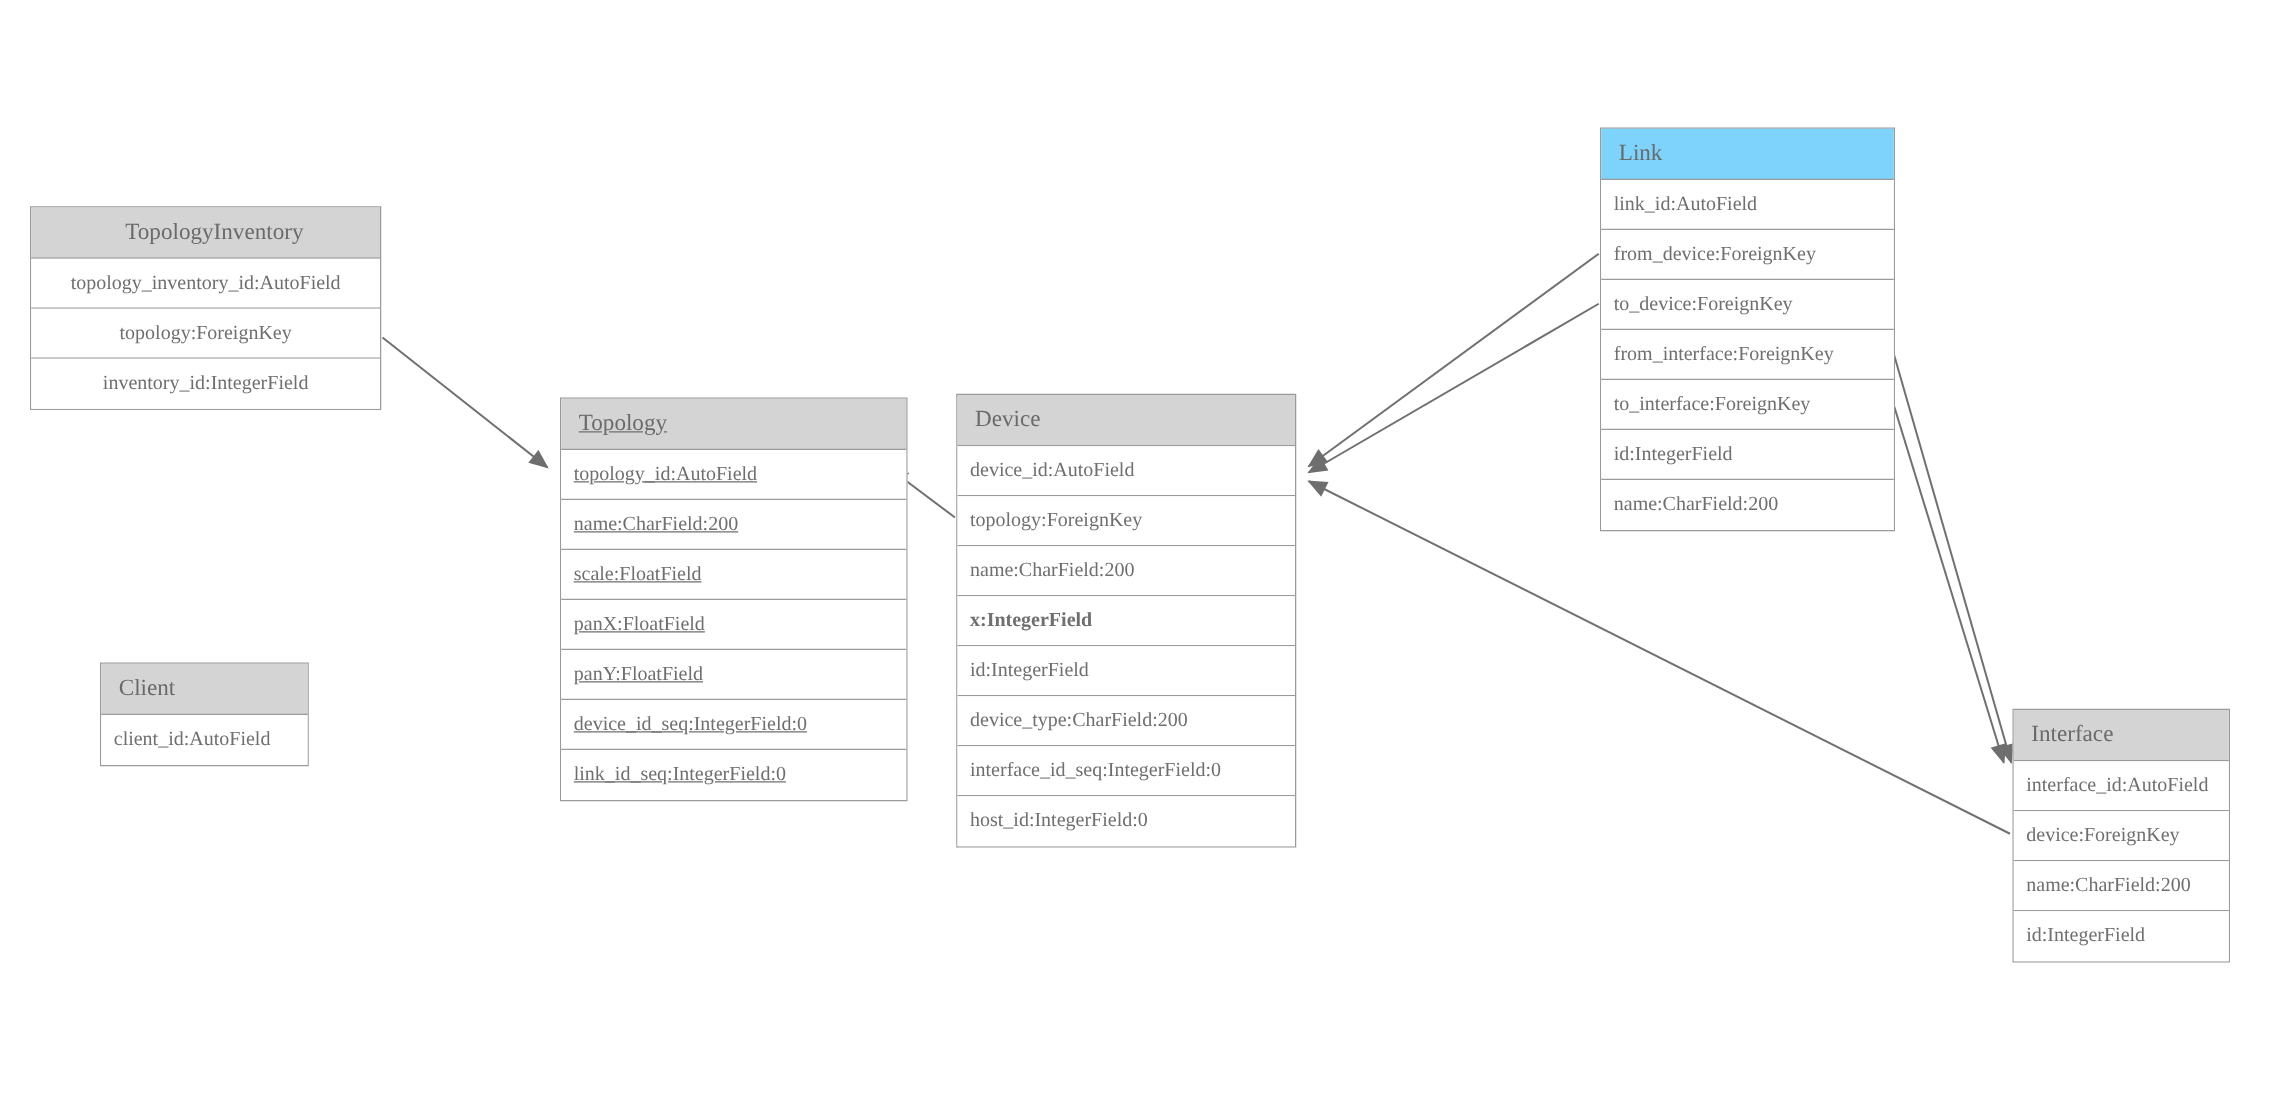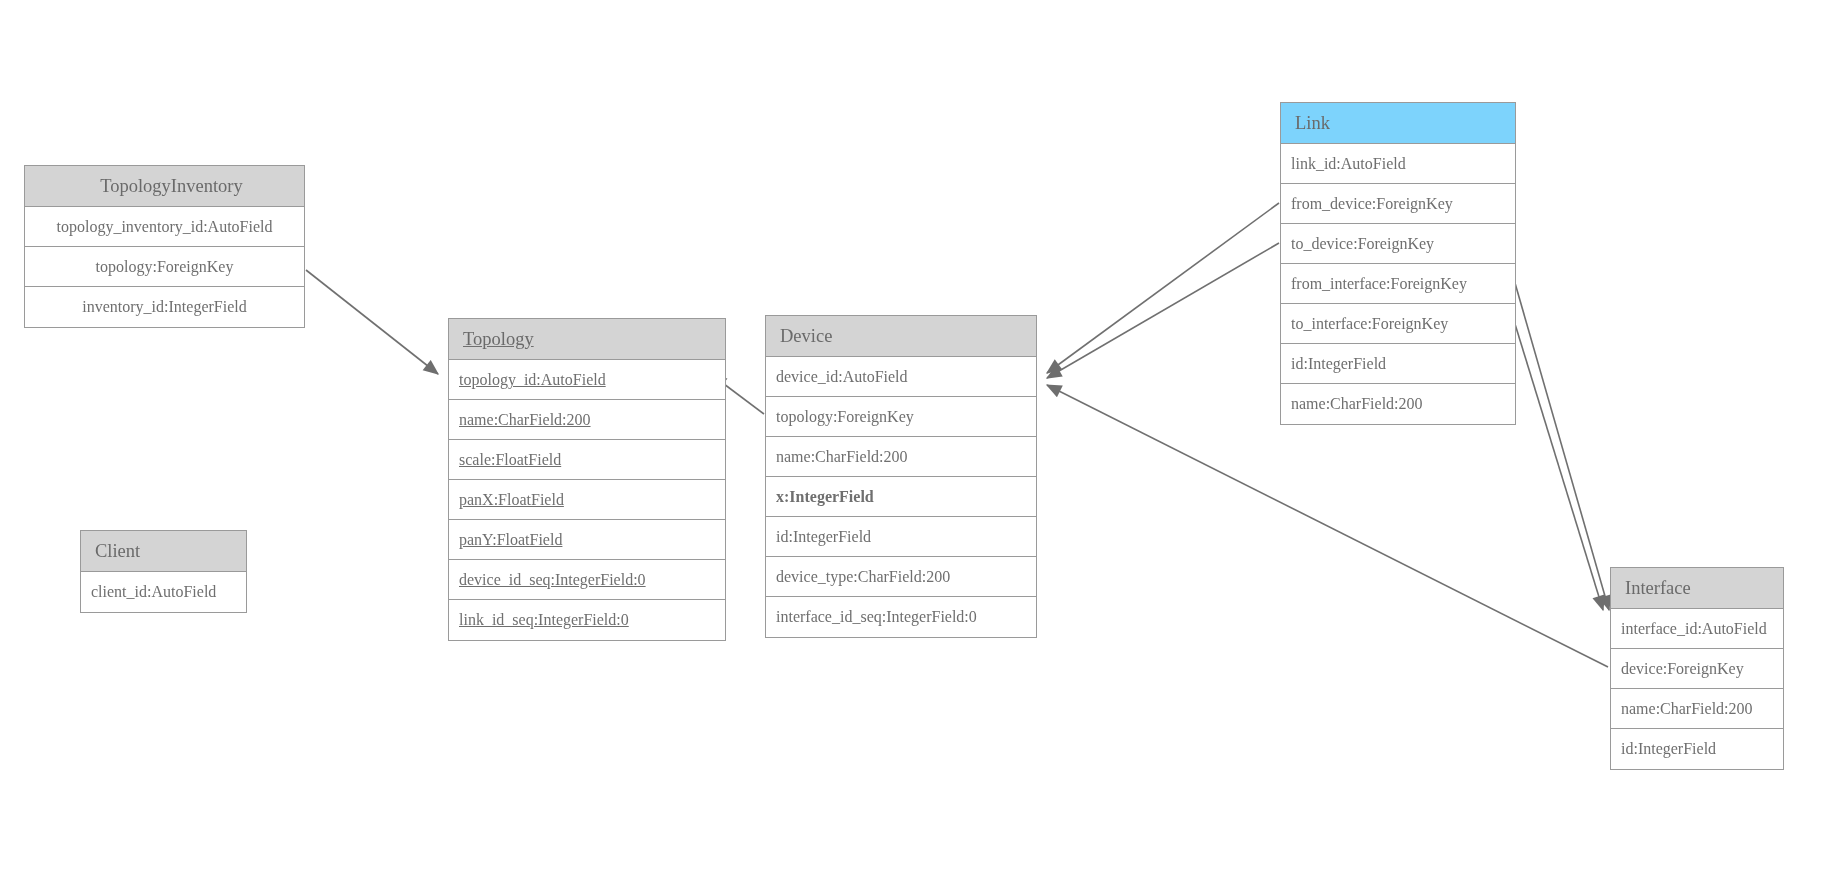--- a/index.html
+++ b/index.html
@@ -111,20 +111,21 @@
       <div class="entity" style="left: 765px; top: 315px; width: 272px; border-color: rgb(154, 154, 154);">
         <div class="entity-header" style="background: rgb(212, 212, 212); border-bottom-color: rgb(154, 154, 154);">Device</div>
         <div class="entity-rows">
           <div class="entity-row" style="border-bottom-color: rgb(154, 154, 154); color: rgb(111, 111, 111);">device_id:AutoField</div>
           <div class="entity-row" style="border-bottom-color: rgb(154, 154, 154); color: rgb(111, 111, 111);">topology:ForeignKey</div>
           <div class="entity-row" style="border-bottom-color: rgb(154, 154, 154); color: rgb(111, 111, 111);">name:CharField:200</div>
           <div class="entity-row" style="border-bottom-color: rgb(154, 154, 154); color: rgb(111, 111, 111); font-weight: bold;">x:IntegerField</div>
           <div class="entity-row" style="border-bottom-color: rgb(154, 154, 154); color: rgb(111, 111, 111);">id:IntegerField</div>
           <div class="entity-row" style="border-bottom-color: rgb(154, 154, 154); color: rgb(111, 111, 111);">device_type:CharField:200</div>
           <div class="entity-row" style="border-bottom-color: rgb(154, 154, 154); color: rgb(111, 111, 111);">interface_id_seq:IntegerField:0</div>
+          <div class="entity-row" style="border-bottom-color: rgb(154, 154, 154); color: rgb(111, 111, 111);">host_id:IntegerField:0</div>
         </div>
       </div>
       <div class="entity" style="left: 1280px; top: 102px; width: 236px; border-color: rgb(154, 154, 154);">
         <div class="entity-header" style="background: #7dd3fc; border-bottom-color: rgb(154, 154, 154);">Link</div>
         <div class="entity-rows">
           <div class="entity-row" style="border-bottom-color: rgb(154, 154, 154); color: rgb(111, 111, 111);">link_id:AutoField</div>
           <div class="entity-row" style="border-bottom-color: rgb(154, 154, 154); color: rgb(111, 111, 111);">from_device:ForeignKey</div>
           <div class="entity-row" style="border-bottom-color: rgb(154, 154, 154); color: rgb(111, 111, 111);">to_device:ForeignKey</div>
           <div class="entity-row" style="border-bottom-color: rgb(154, 154, 154); color: rgb(111, 111, 111);">from_interface:ForeignKey</div>
           <div class="entity-row" style="border-bottom-color: rgb(154, 154, 154); color: rgb(111, 111, 111);">to_interface:ForeignKey</div>

